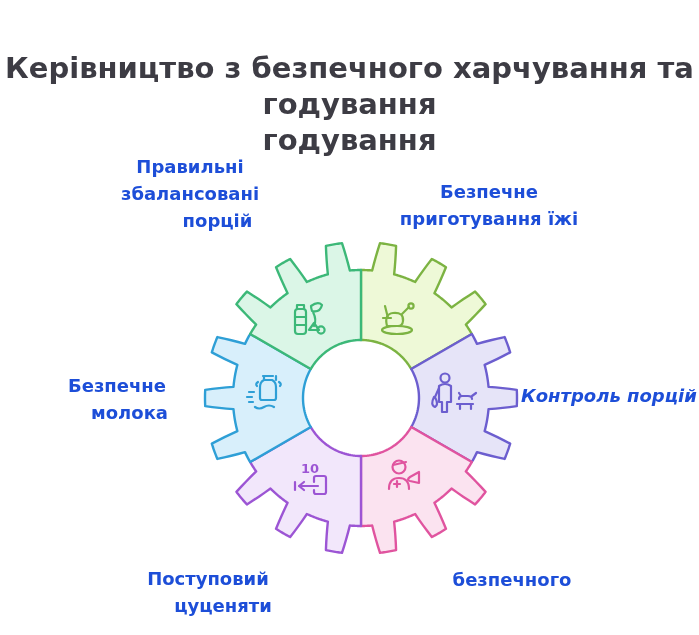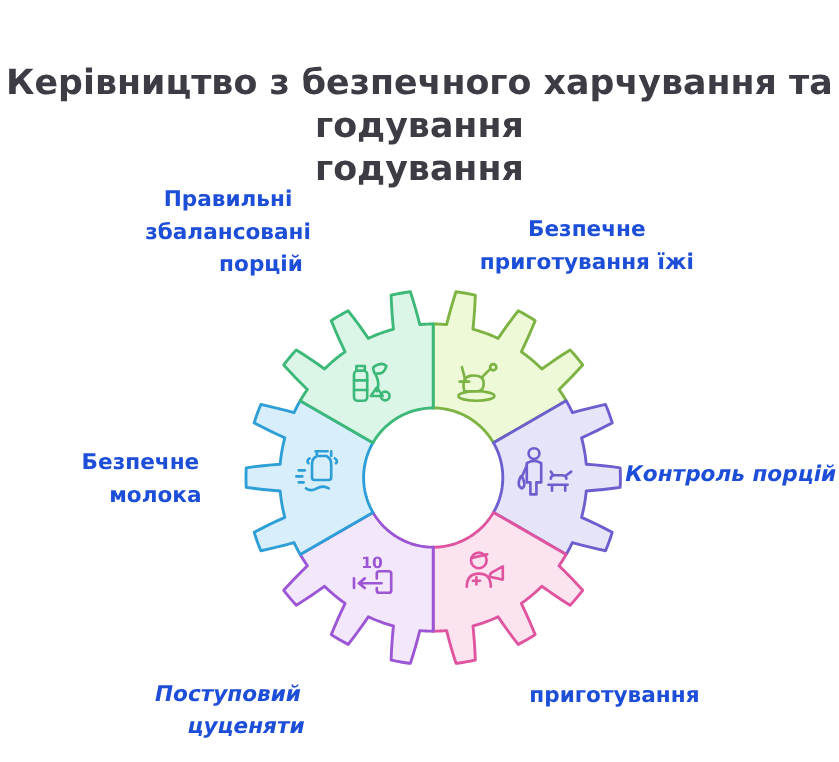--- a/index.html
+++ b/index.html
@@ -106,24 +106,24 @@
   <div class="label" style="left:489px; top:178px;">
     <div>Безпечне</div>
     <div>приготування їжі</div>
   </div>
 
   <div class="label align-left" style="left:521px; top:382px;">
     <div>Контроль порцій</div>
   </div>
 
   <div class="label" style="left:512px; top:566px;">
-    <div>приготування</div>
+    <div>безпечного</div>
   </div>
 
-  <div class="label" style="left:190px; top:565px;font-style:italic;">
+  <div class="label" style="left:208px; top:565px;">
     <div>Поступовий</div>
     <div style="padding-left:30px;">цуценяти</div>
   </div>
 
   <div class="label" style="left:117px; top:372px;">
     <div>Безпечне</div>
     <div style="padding-left:25px;text-align:right;">молока</div>
   </div>
 
 </div>

